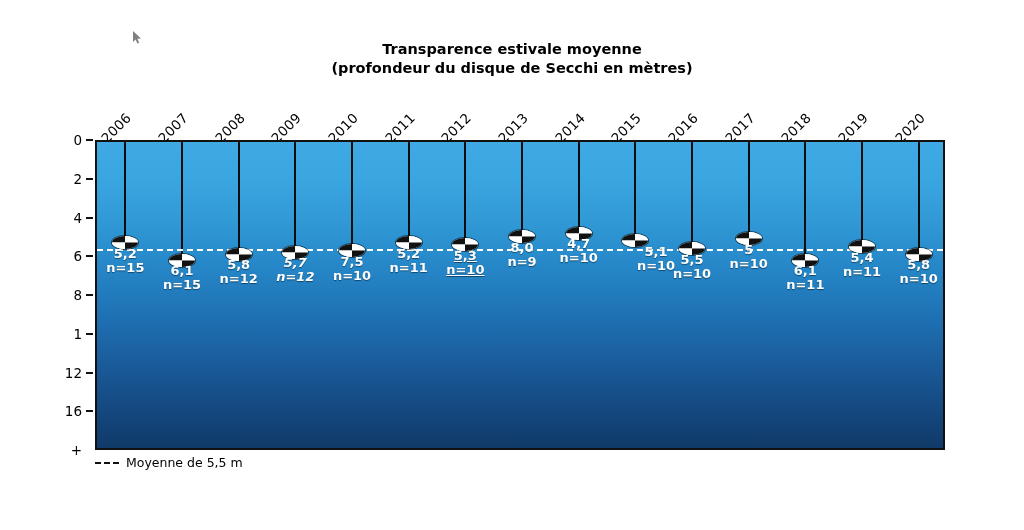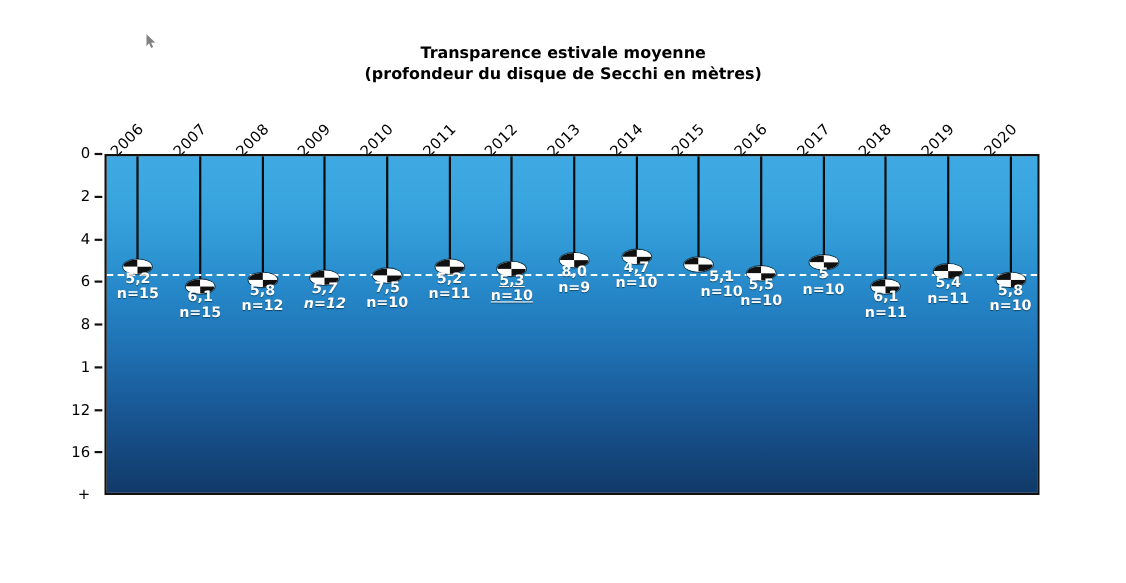--- a/index.html
+++ b/index.html
@@ -414,14 +414,18 @@
           <span class="v">5,4</span>
           <span class="n">n=11</span>
         </div>
         <div class="pt-label" style="left: 821.667px; top: 116.375px;">
           <span class="v">5,8</span>
           <span class="n">n=10</span>
         </div>
       </div>
   </div>
 
+  <div class="legend">
+    <span class="legend-dash"></span>
+    <span class="legend-text">Moyenne de 5,5 m</span>
+  </div>
 
 </div>
 
 </body></html>

